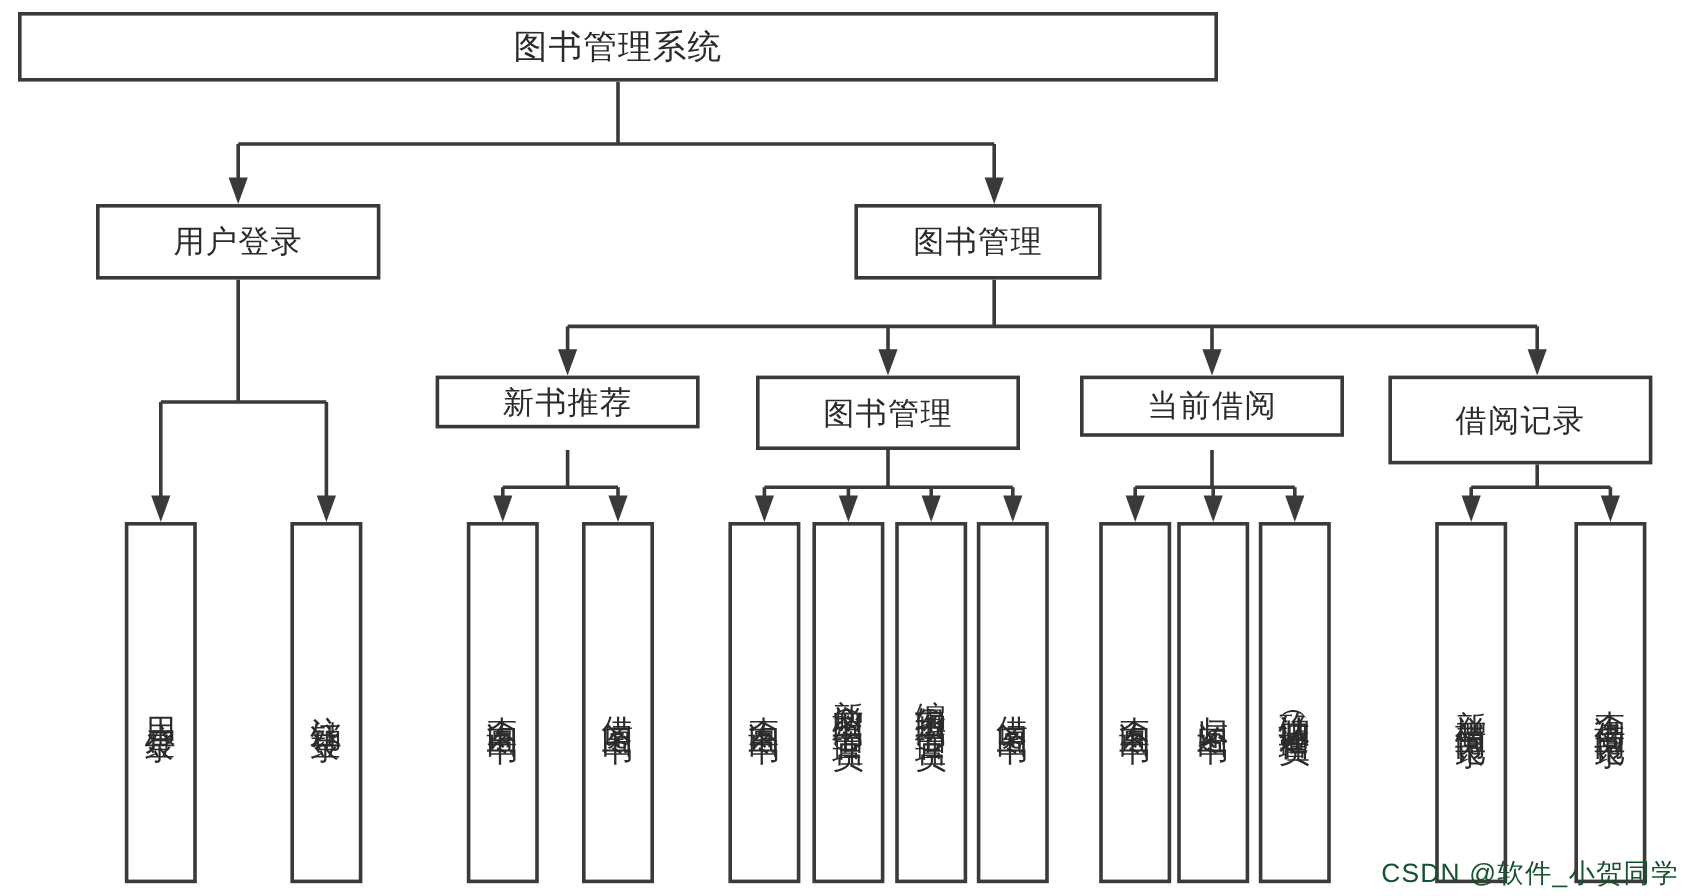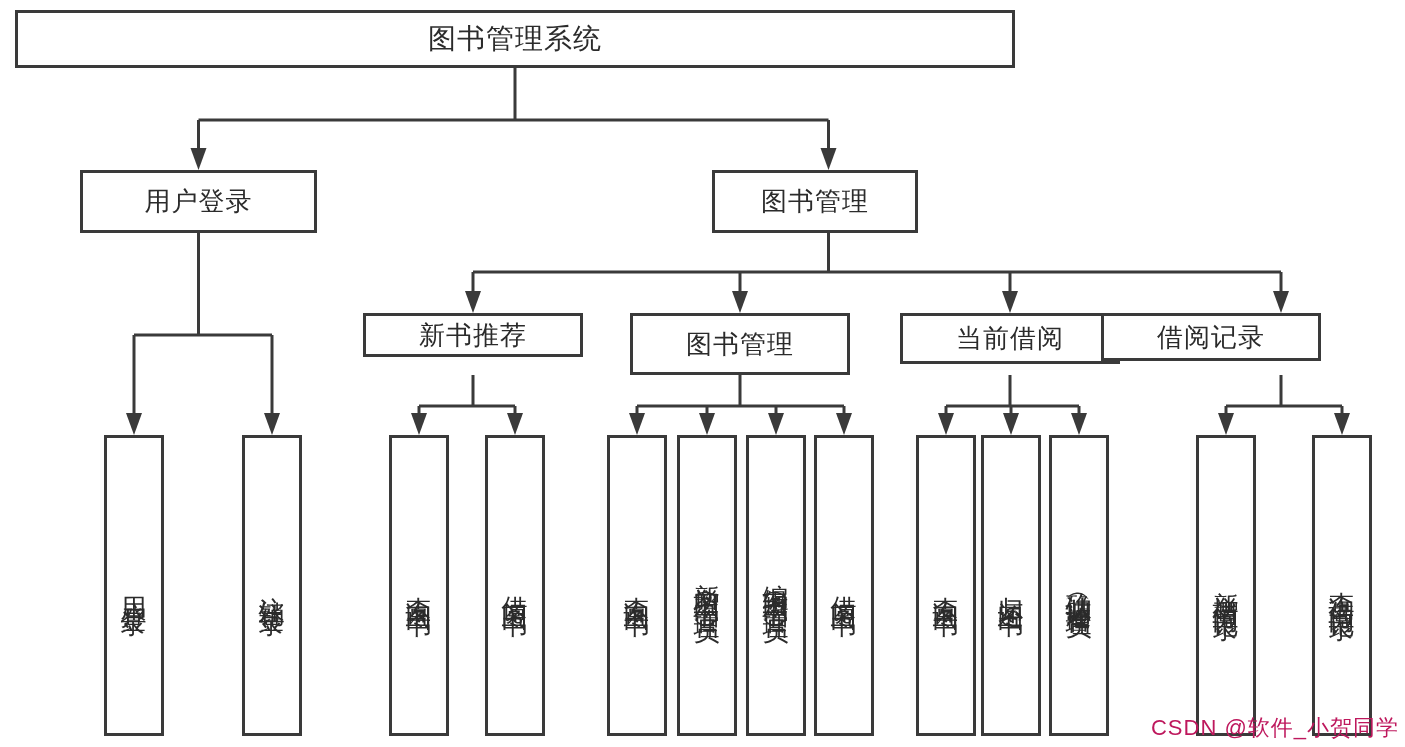--- a/index.html
+++ b/index.html
@@ -100,34 +100,34 @@
     </svg>
 
   <div class="hnode root-size" style="left:15px;top:10px;width:1000px;height:58px;">图书管理系统</div>
 
   <div class="hnode" style="left:80px;top:170px;width:237px;height:63px;">用户登录</div>
   <div class="hnode" style="left:712px;top:170px;width:206px;height:63px;">图书管理</div>
 
   <div class="hnode" style="left:363px;top:313px;width:220px;height:44px;">新书推荐</div>
   <div class="hnode" style="left:630px;top:313px;width:220px;height:62px;">图书管理</div>
   <div class="hnode" style="left:900px;top:313px;width:220px;height:51px;">当前借阅</div>
-  <div class="hnode" style="left:1101px;top:313px;width:220px;height:48px;">借阅记录</div>
+  <div class="hnode" style="left:1157px;top:313px;width:220px;height:74px;">借阅记录</div>
 
   <div class="vnode" style="left:104px;top:435px;width:60px;height:301px;">用户登录</div>
   <div class="vnode" style="left:242px;top:435px;width:60px;height:301px;">注销登录</div>
 
   <div class="vnode" style="left:389px;top:435px;width:60px;height:301px;">查询图书</div>
   <div class="vnode" style="left:485px;top:435px;width:60px;height:301px;">借阅图书</div>
 
   <div class="vnode" style="left:607px;top:435px;width:60px;height:301px;">查询图书</div>
   <div class="vnode" style="left:677px;top:435px;width:60px;height:301px;">新增图书（管理员）</div>
   <div class="vnode" style="left:746px;top:435px;width:60px;height:301px;">编辑图书（管理员）</div>
   <div class="vnode" style="left:814px;top:435px;width:60px;height:301px;">借阅图书</div>
 
   <div class="vnode" style="left:916px;top:435px;width:60px;height:301px;">查询图书</div>
   <div class="vnode" style="left:981px;top:435px;width:60px;height:301px;">归还图书</div>
   <div class="vnode" style="left:1049px;top:435px;width:60px;height:301px;letter-spacing:3px;">确认归还（管理员）</div>
 
   <div class="vnode" style="left:1196px;top:435px;width:60px;height:301px;">新增借阅记录</div>
   <div class="vnode" style="left:1312px;top:435px;width:60px;height:301px;">查询借阅记录</div>
 
-  <div class="watermark" style="color: #be185d;">CSDN @软件_小贺同学</div>
+  <div class="watermark" style="color: #14532d;">CSDN @软件_小贺同学</div>
 </div>
 
 </body></html>

